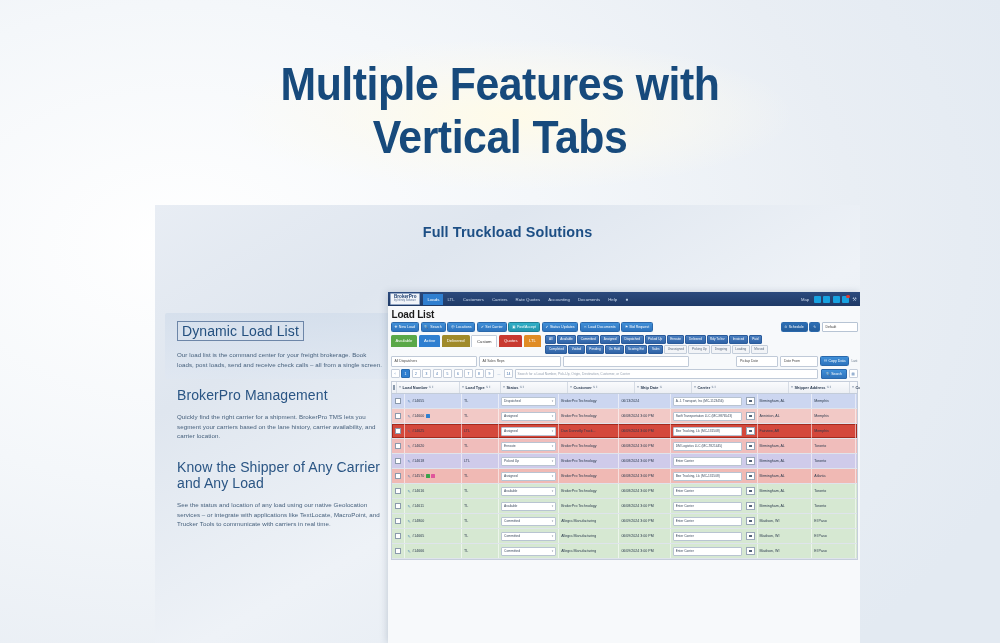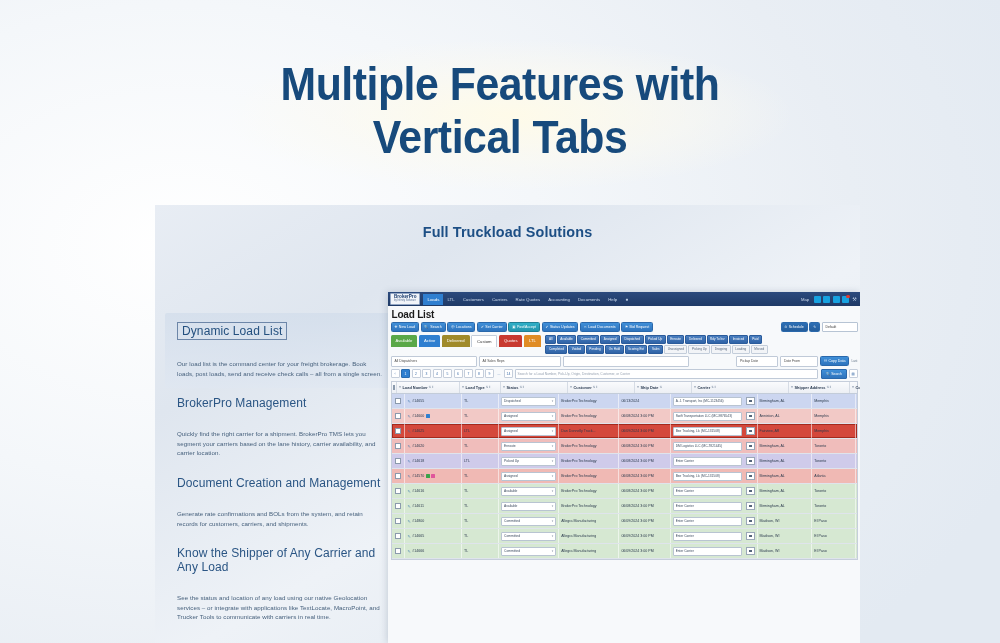--- a/index.html
+++ b/index.html
@@ -46,21 +46,21 @@
   
   .features{
     position:absolute;left:10px;top:108px;width:230px;
   }
   .feat{padding:8px 12px 10px 12px;position:relative;}
   .feat.active{
     background:linear-gradient(180deg,rgba(210,221,235,.75),rgba(223,231,242,.55));
     border-radius:2px;
   }
   .feat h3{
-    margin:0 0 19px 0;font-size:12px;font-weight:normal;color:#2a5584;
+    margin:0 0 9px 0;font-size:14px;font-weight:normal;color:#2a5584;
     letter-spacing:.1px;
   }
   .feat.active h3{
     display:inline-block;border:1px solid #6d86a8;padding:1px 4px;color:#24507f;
   }
   .feat p{
     margin:0;font-size:6.2px;line-height:1.55;color:#46607c;letter-spacing:.05px;
   }
 
   
@@ -205,24 +205,20 @@
 
   <div class="shot-head">
     <h2>Full Truckload Solutions</h2>
   </div>
 
   <div class="features" id="features">
       <div class="feat active"><h3>Dynamic Load List</h3><p>Our load list is the command center for your freight brokerage. Book loads, post loads, send and receive check calls – all from a single screen.</p></div>
       <div class="feat">
         <h3>BrokerPro Management</h3>
         <p>Quickly find the right carrier for a shipment. BrokerPro TMS lets you segment your carriers based on the lane history, carrier availability, and carrier location.</p>
-      </div>
-      <div class="feat">
-        <h3>Document Creation and Management</h3>
-        <p>Generate rate confirmations and BOLs from the system, and retain records for customers, carriers, and shipments.</p>
       </div>
       <div class="feat">
         <h3>Know the Shipper of Any Carrier and Any Load</h3>
         <p>See the status and location of any load using our native Geolocation services – or integrate with applications like TextLocate, MacroPoint, and Trucker Tools to communicate with carriers in real time.</p>
       </div>
     </div>
 
   <div class="app">
 
     <div class="navbar">

